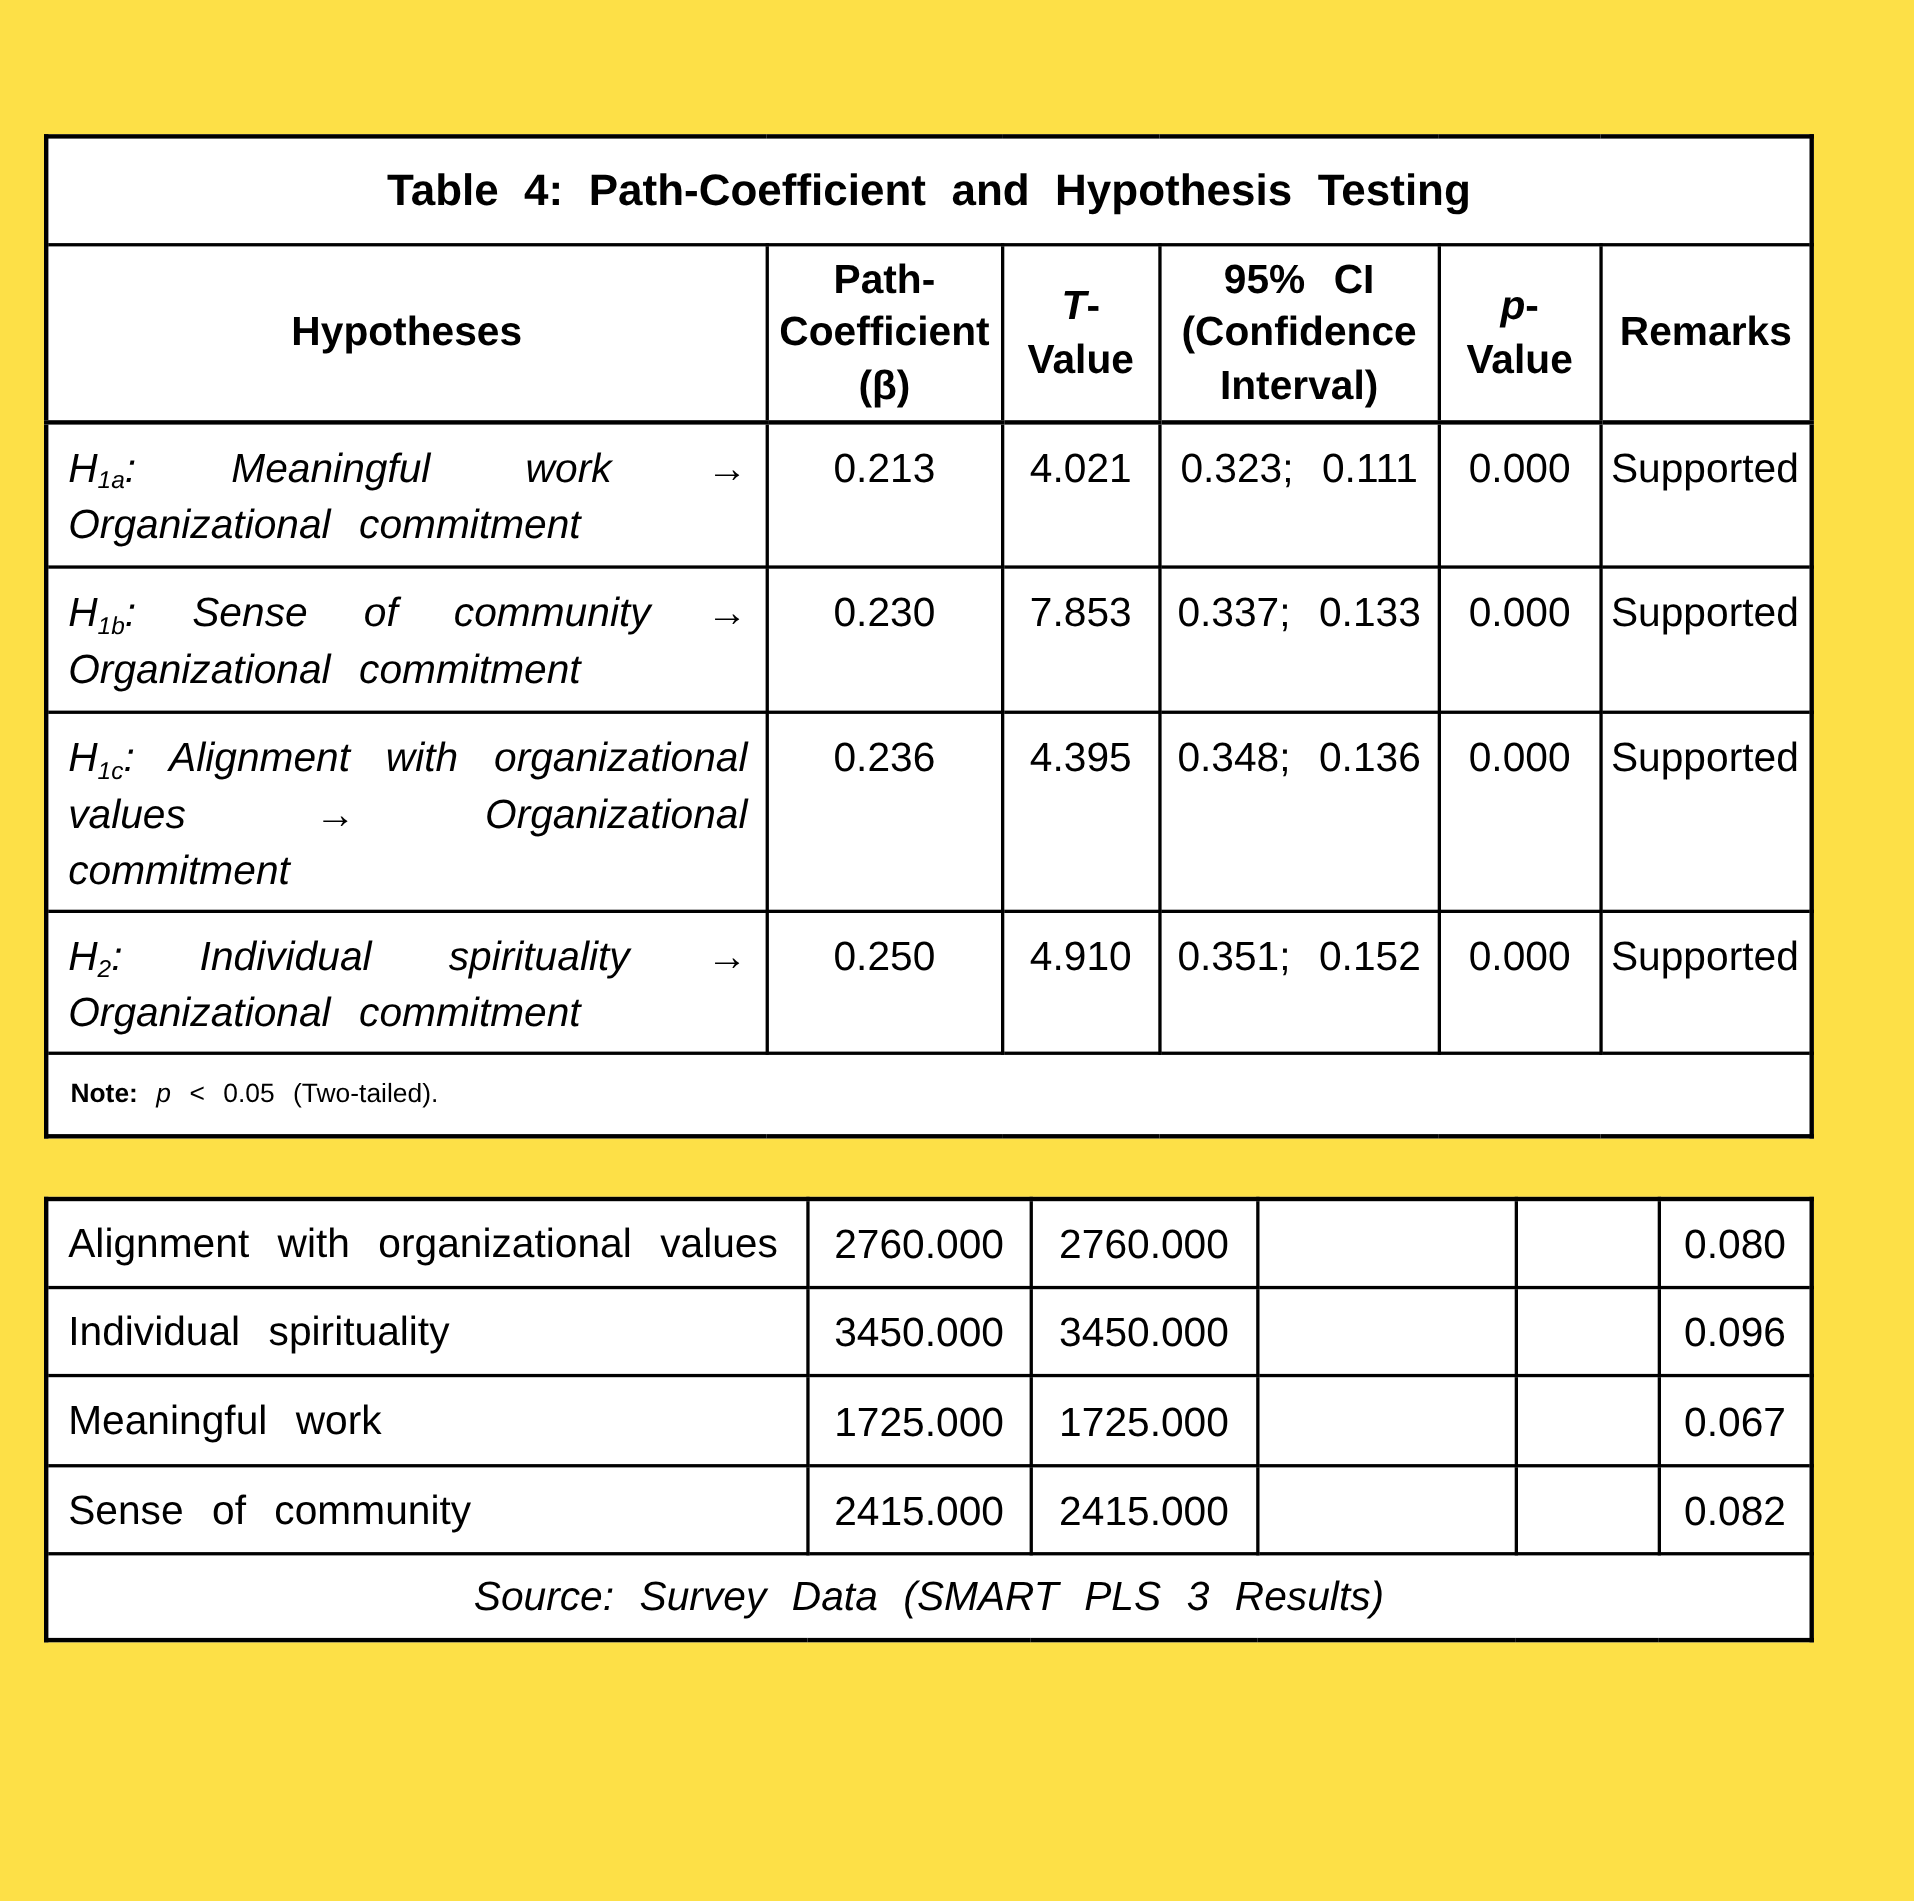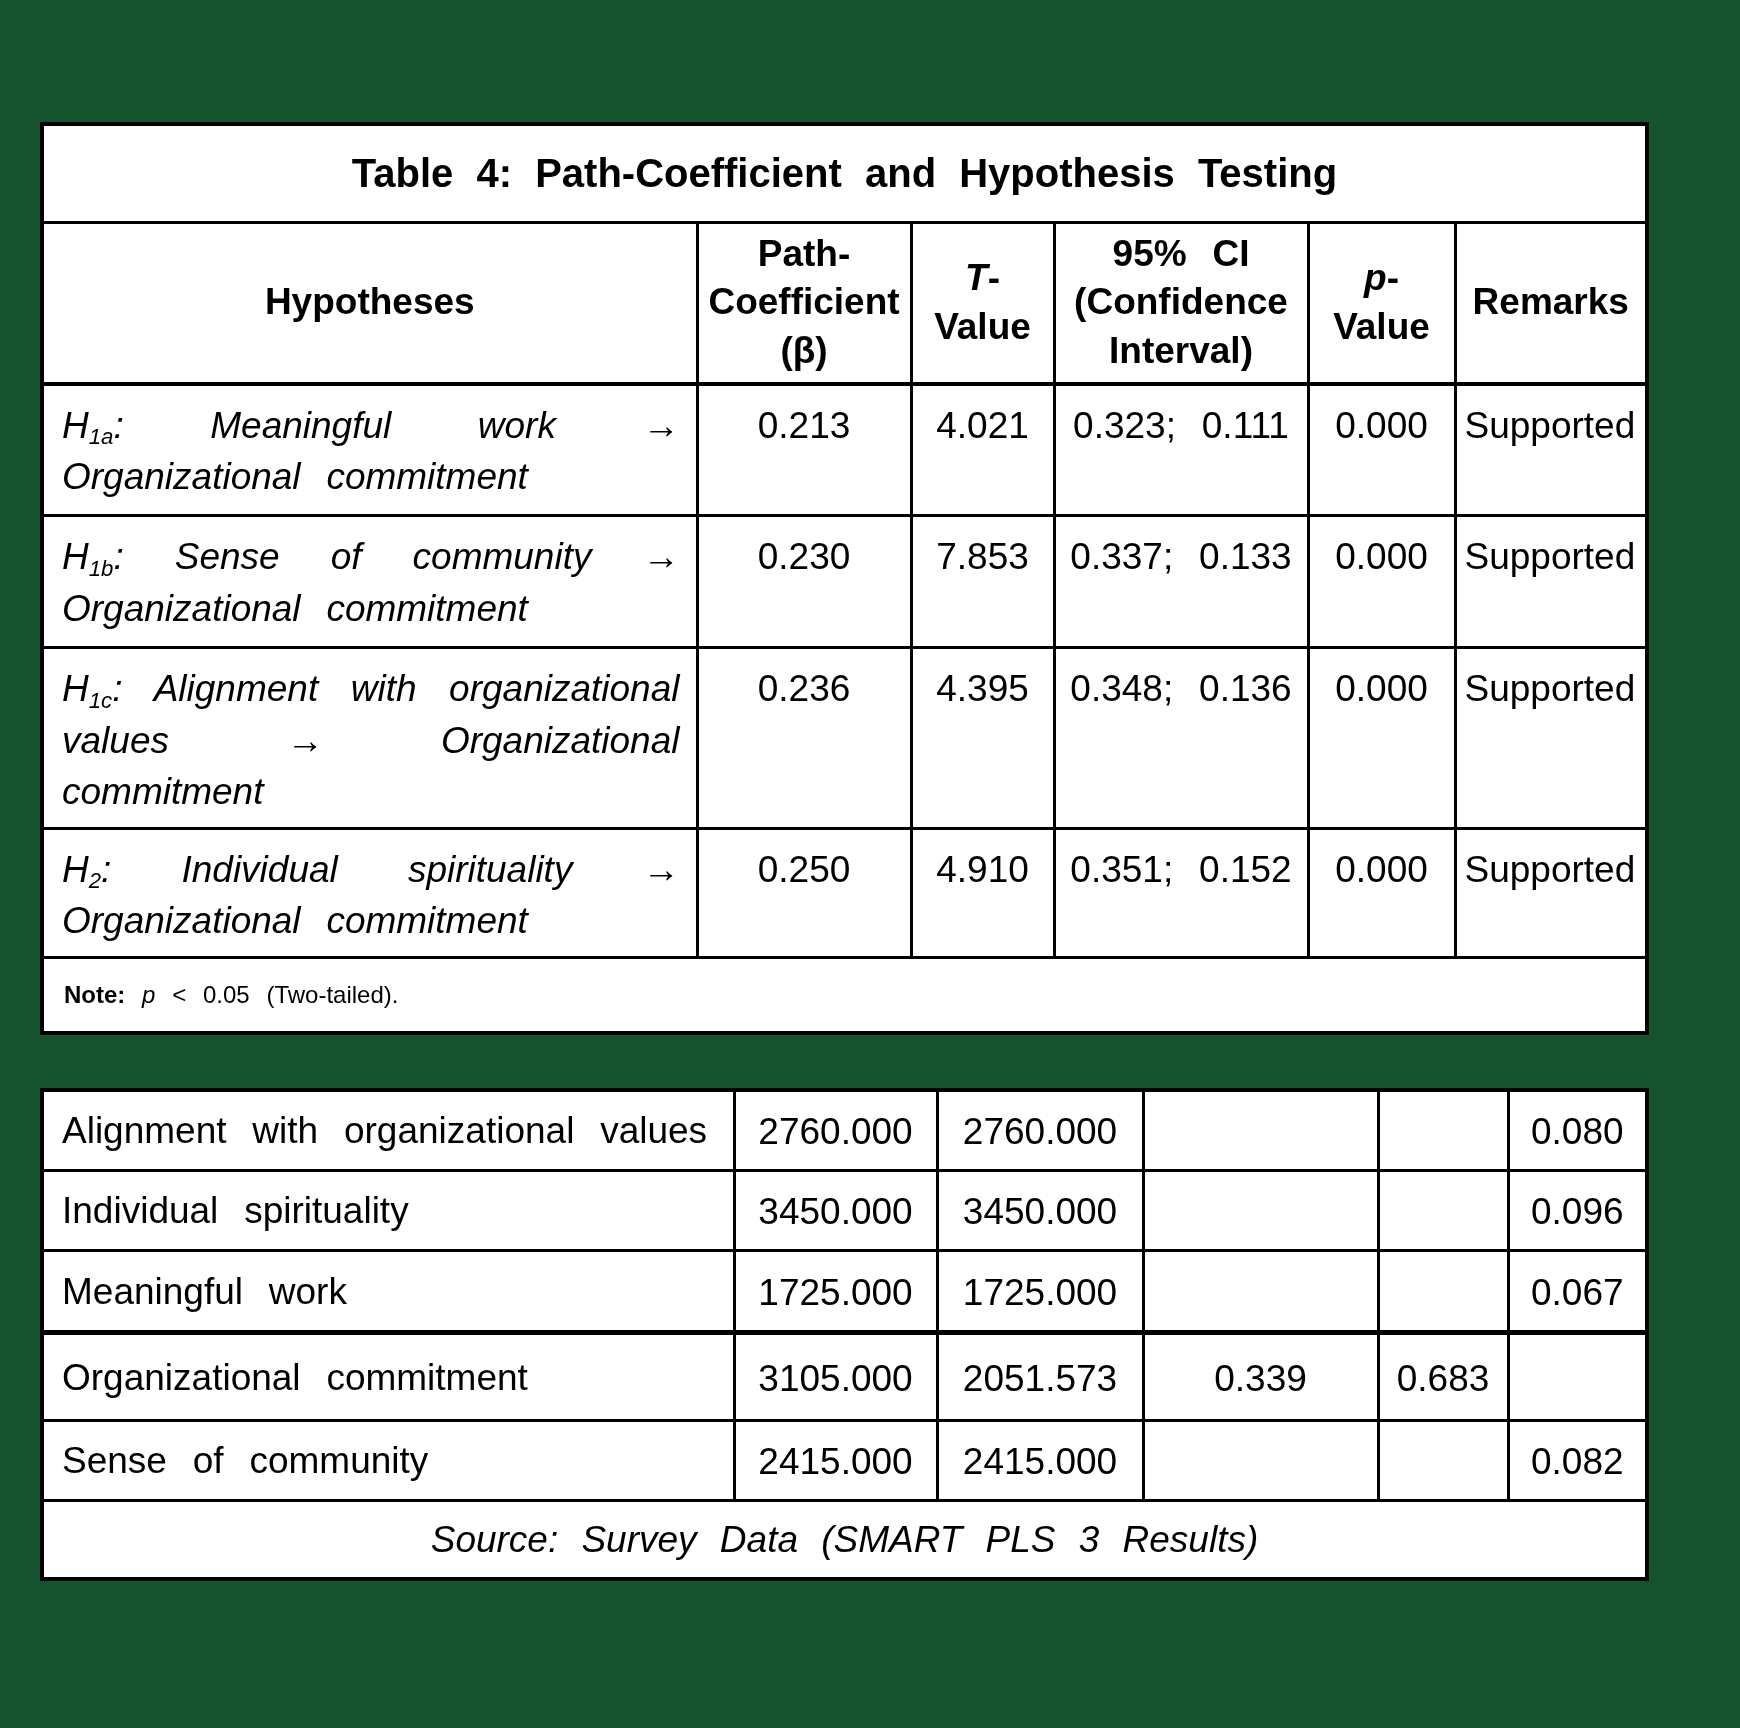--- a/index.html
+++ b/index.html
@@ -6,21 +6,21 @@
   html, body {
     margin: 0; padding: 0;
     background: #ffffff;
     color: #000000;
     font-family: "Liberation Sans", sans-serif;
   }
   .page {
     position: relative;
     width: 1740px;
     height: 1728px;
-    background: #14532d;
+    background: #fde047;
     overflow: hidden;
   }
   table.doc-table {
     border-collapse: collapse;
     table-layout: fixed;
     width: 1605px;
     margin-left: 40px;
     background: #ffffff;
   }
   #table4 { margin-top: 122px; }
@@ -231,28 +231,20 @@
       <td class="num">0.096</td>
     </tr>
     <tr class="rh-d3">
       <td class="label-cell">Meaningful work</td>
       <td class="num">1725.000</td>
       <td class="num">1725.000</td>
       <td class="num"></td>
       <td class="num"></td>
       <td class="num">0.067</td>
     </tr>
-    <tr class="rh-d4 thick-top">
-      <td class="label-cell">Organizational commitment</td>
-      <td class="num">3105.000</td>
-      <td class="num">2051.573</td>
-      <td class="num">0.339</td>
-      <td class="num">0.683</td>
-      <td class="num"></td>
-    </tr>
     <tr class="rh-d5">
       <td class="label-cell">Sense of community</td>
       <td class="num">2415.000</td>
       <td class="num">2415.000</td>
       <td class="num"></td>
       <td class="num"></td>
       <td class="num">0.082</td>
     </tr>
 
     <tr class="rh-src">

